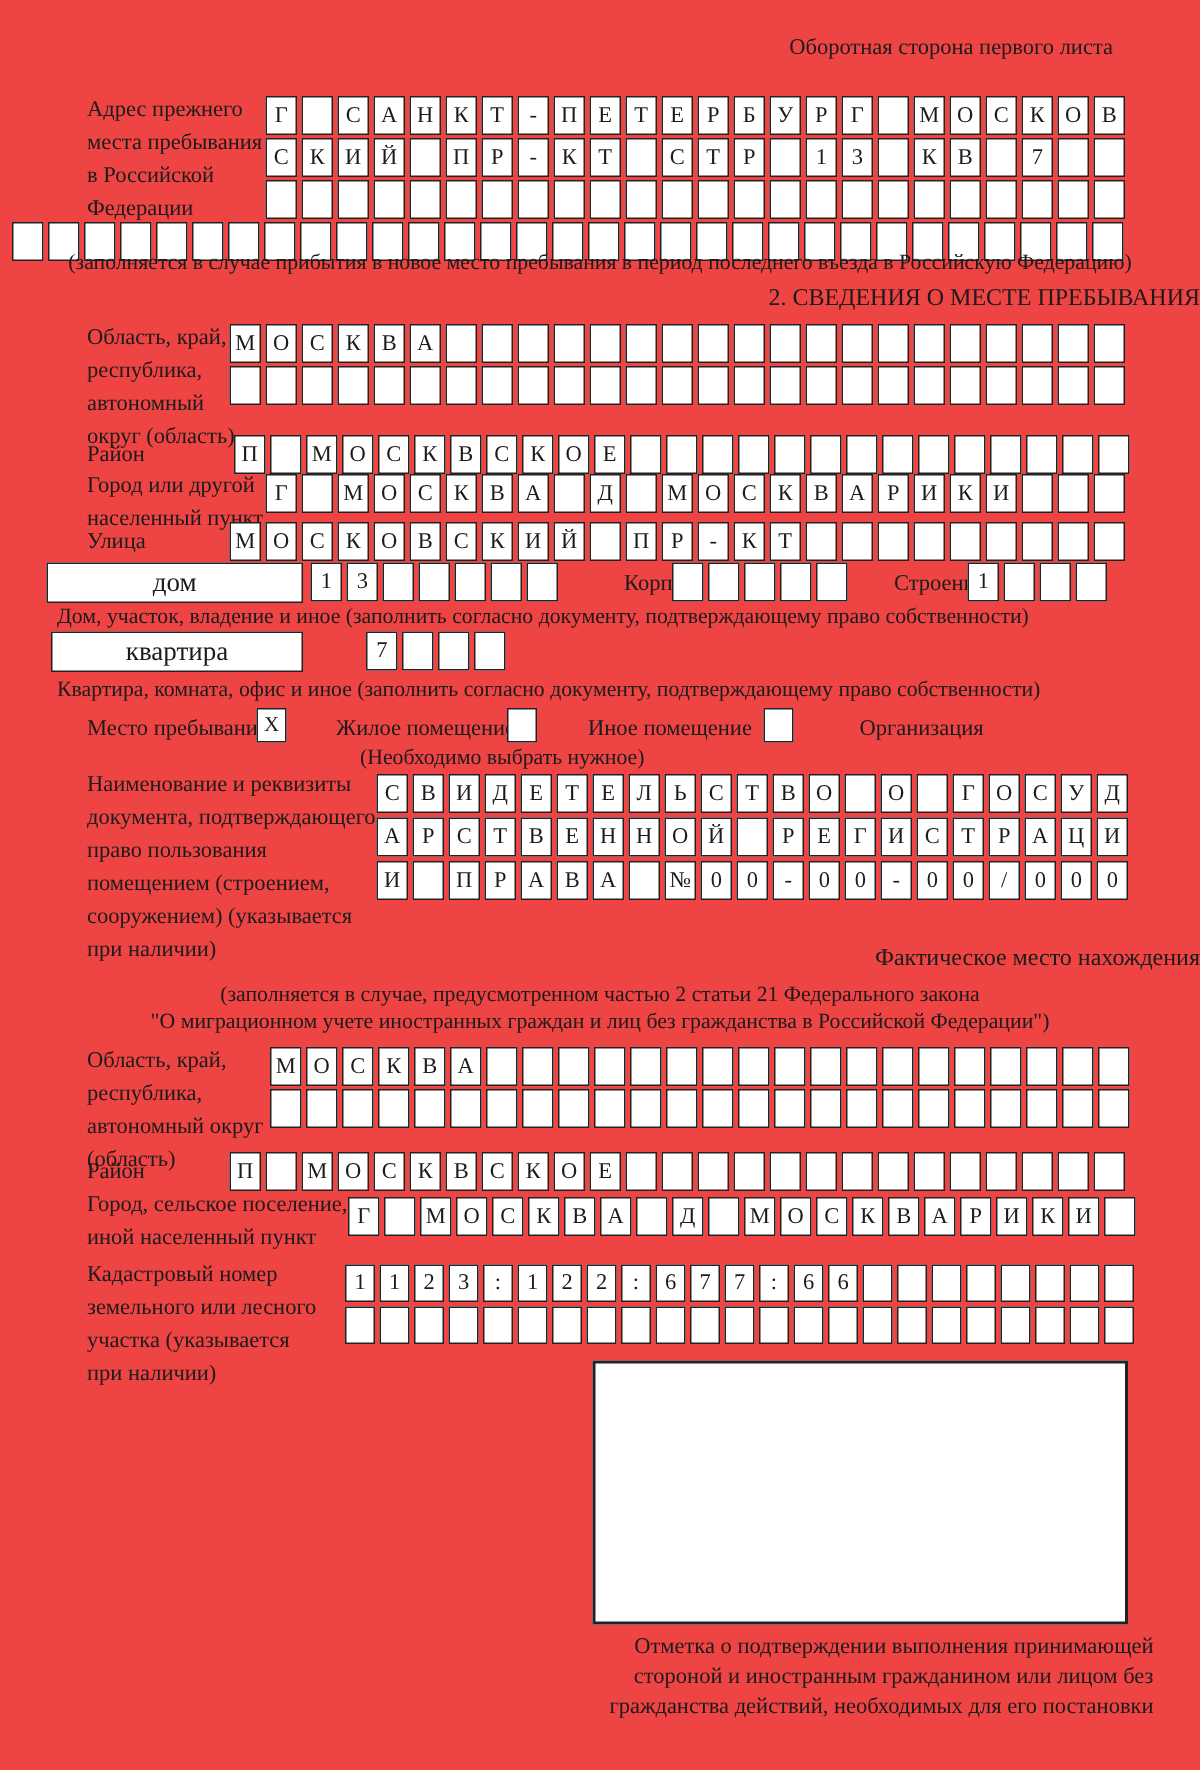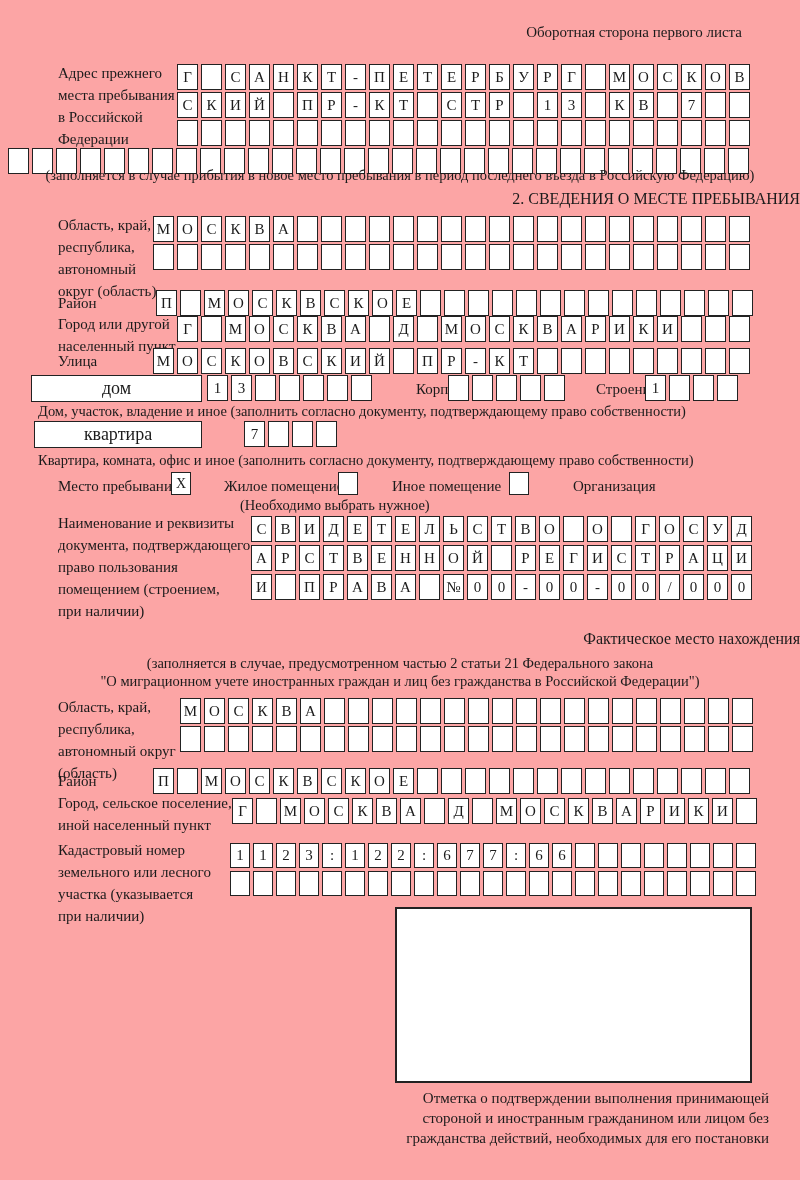--- a/index.html
+++ b/index.html
@@ -1,16 +1,16 @@
 <!DOCTYPE html>
 <html><head>
 <meta charset="utf-8">
 <style>
   html,body{margin:0;padding:0;background:#fff;}
-  .page{position:relative;width:800px;height:1180px;background:#fca5a5;overflow:hidden;
+  .page{position:relative;width:800px;height:1180px;background:#ef4444;overflow:hidden;
         font-family:"Liberation Serif", serif;color:#1b1b1b;}
   .cells{position:absolute;display:flex;gap:3px;}
   .cell{box-sizing:border-box;flex:none;width:21px;height:26px;border:1.6px solid #222;
         background:#fff;display:flex;align-items:center;justify-content:center;
         font-size:15px;line-height:1;}
   .cell.sm{width:20px;height:25px;}
   .lbl{position:absolute;font-size:15px;line-height:22px;white-space:nowrap;margin-left:20px;}
   .note{position:absolute;font-size:14.5px;white-space:nowrap;}
   .cnote{position:absolute;left:0;width:100%;text-align:center;font-size:14.5px;}
   .title{position:absolute;left:0;width:100%;text-align:right;font-weight:normal;font-size:16px;}
@@ -345,20 +345,21 @@
   <div class="lbl" style="left:372px;top:475px">Иное помещение</div>
   <div class="chk" style="left:509px;top:472px"></div>
   <div class="lbl" style="left:553px;top:475px">Организация</div>
   <div class="note" style="left:240px;top:497px">(Необходимо выбрать нужное)</div>
 
   <div class="lbl" style="left:38px;top:512px">
     <div>Наименование и реквизиты</div>
     <div>документа, подтверждающего</div>
     <div>право пользования</div>
     <div>помещением (строением,</div>
+    <div>сооружением) (указывается</div>
     <div>при наличии)</div>
   </div>
   <div class="cells" style="left:251px;top:516px">
       <span class="cell">С</span>
       <span class="cell">В</span>
       <span class="cell">И</span>
       <span class="cell">Д</span>
       <span class="cell">Е</span>
       <span class="cell">Т</span>
       <span class="cell">Е</span>

